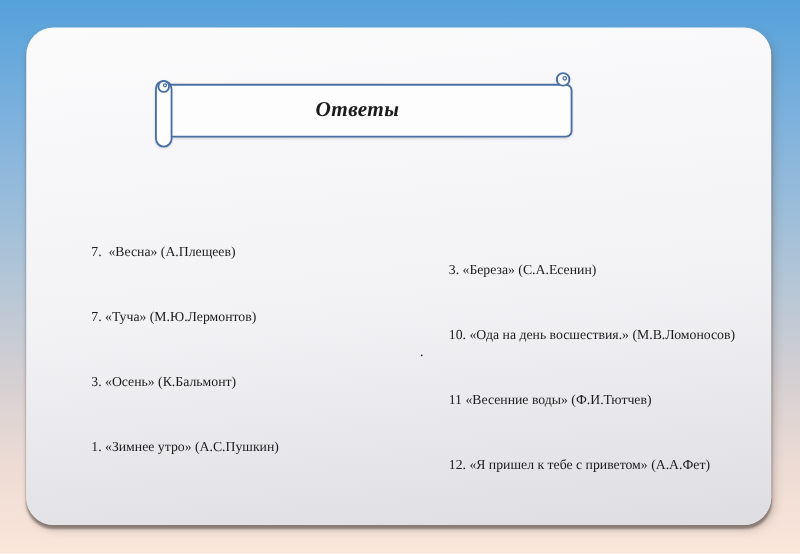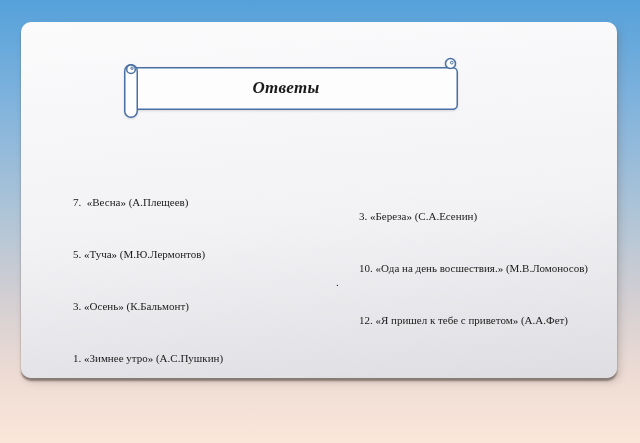--- a/index.html
+++ b/index.html
@@ -14,22 +14,22 @@
   body{font-family:"Liberation Serif", serif;}
 
   .stage{
     position:relative;width:640px;height:443px;
     background:linear-gradient(180deg,
       var(--bg-top) 0%, #7eb2dd 22%, #aec4d7 48%,
       #d4cfd2 68%, #eedcd4 85%, var(--bg-bottom) 100%);
   }
 
   .slide{
-    position:absolute;left:21px;top:22px;width:596px;height:356px;
-    border-radius:10px;
+    position:absolute;left:21px;top:22px;width:596px;height:398px;
+    border-radius:22px;
     background:linear-gradient(175deg,#fbfbfc 0%,#f2f2f5 55%,#dedee2 100%);
     box-shadow:0 3px 2px rgba(103,91,85,0.7), 3px 4px 7px rgba(110,100,96,0.28);
   }
 
   .scroll-banner{position:absolute;left:100px;top:32px;width:345px;height:70px;}
   .scroll-banner svg{position:absolute;left:0;top:0;
     filter:drop-shadow(0 1px 1px rgba(60,70,90,0.18));}
   .scroll-banner .s{fill:var(--scroll-fill);stroke:var(--scroll-border);stroke-width:1.5;}
   .scroll-banner .dot{fill:none;stroke:var(--scroll-border);stroke-width:1;}
 
@@ -61,30 +61,31 @@
         <circle class="dot" cx="330.8" cy="8.6" r="1.4"></circle>
         <rect class="s" x="3.75" y="10.75" width="12.5" height="52.5" rx="6.25"></rect>
         <circle class="s" cx="10" cy="15.2" r="4.3"></circle>
         <circle class="dot" cx="11" cy="14.2" r="1.2"></circle>
       </svg>
       <div class="scroll-title">Ответы</div>
     </div>
 
     <div class="answers answers-left">
       <div class="answer-item">7.  «Весна» (А.Плещеев)</div>
-      <div class="answer-item">5. «Туча» (М.Ю.Лермонтов)</div>
+      <div class="answer-item">7. «Туча» (М.Ю.Лермонтов)</div>
       <div class="answer-item">3. «Осень» (К.Бальмонт)</div>
       <div class="answer-item">1. «Зимнее утро» (А.С.Пушкин)</div>
       
       
     </div>
 
     <div class="answers answers-right">
       <div class="answer-item">3. «Береза» (С.А.Есенин)</div>
       <div class="answer-item">10. «Ода на день восшествия.» (М.В.Ломоносов)</div>
+      <div class="answer-item">11 «Весенние воды» (Ф.И.Тютчев)</div>
       <div class="answer-item">12. «Я пришел к тебе с приветом» (А.А.Фет)</div>
       
     </div>
 
     <div class="stray-dot">.</div>
 
   </div>
 </div>
 
 </body></html>

